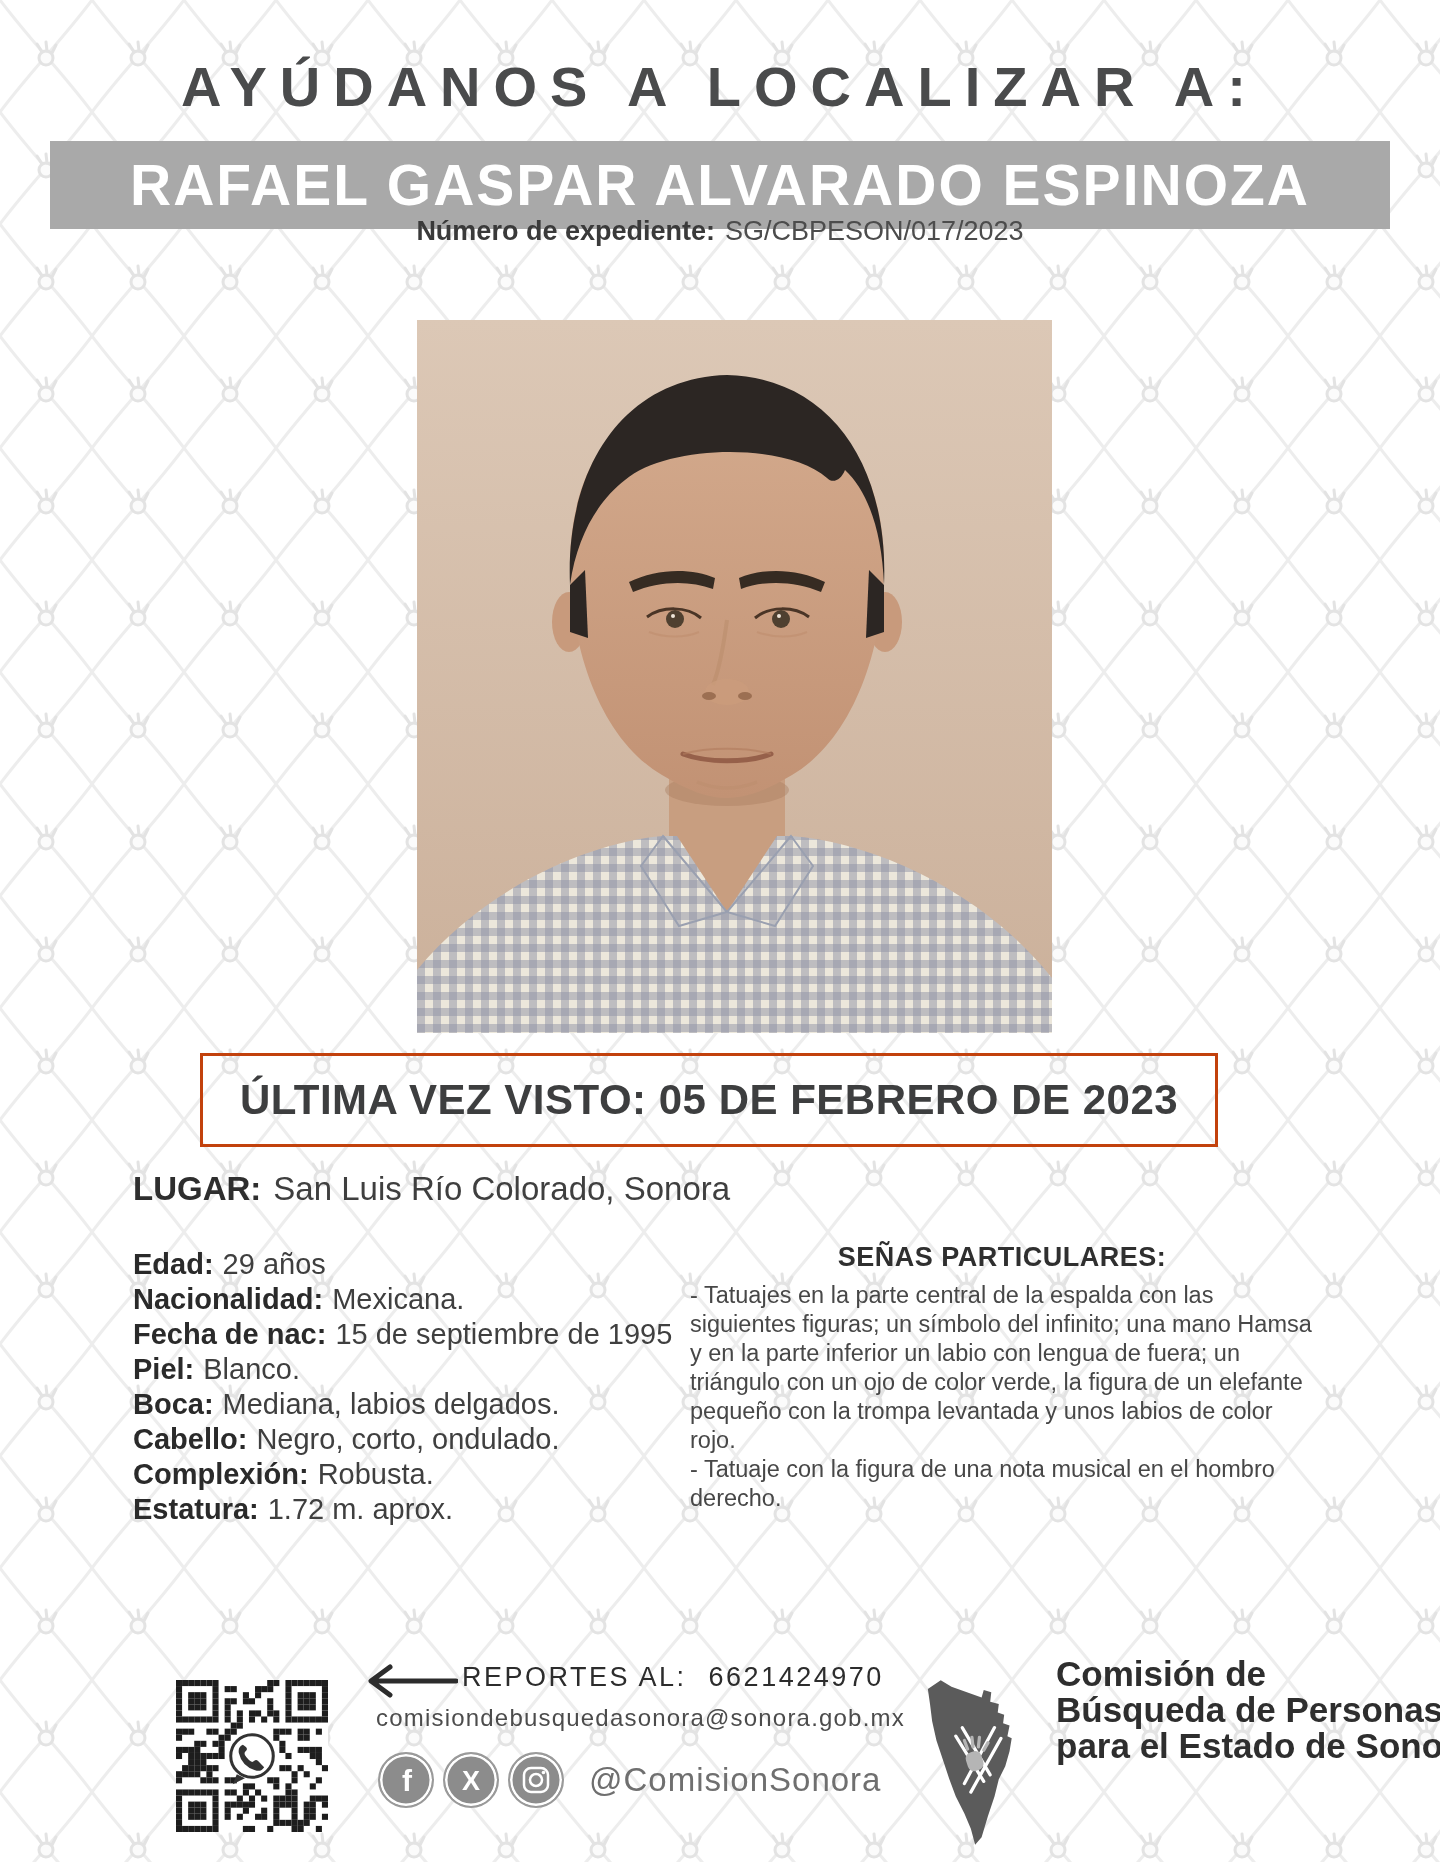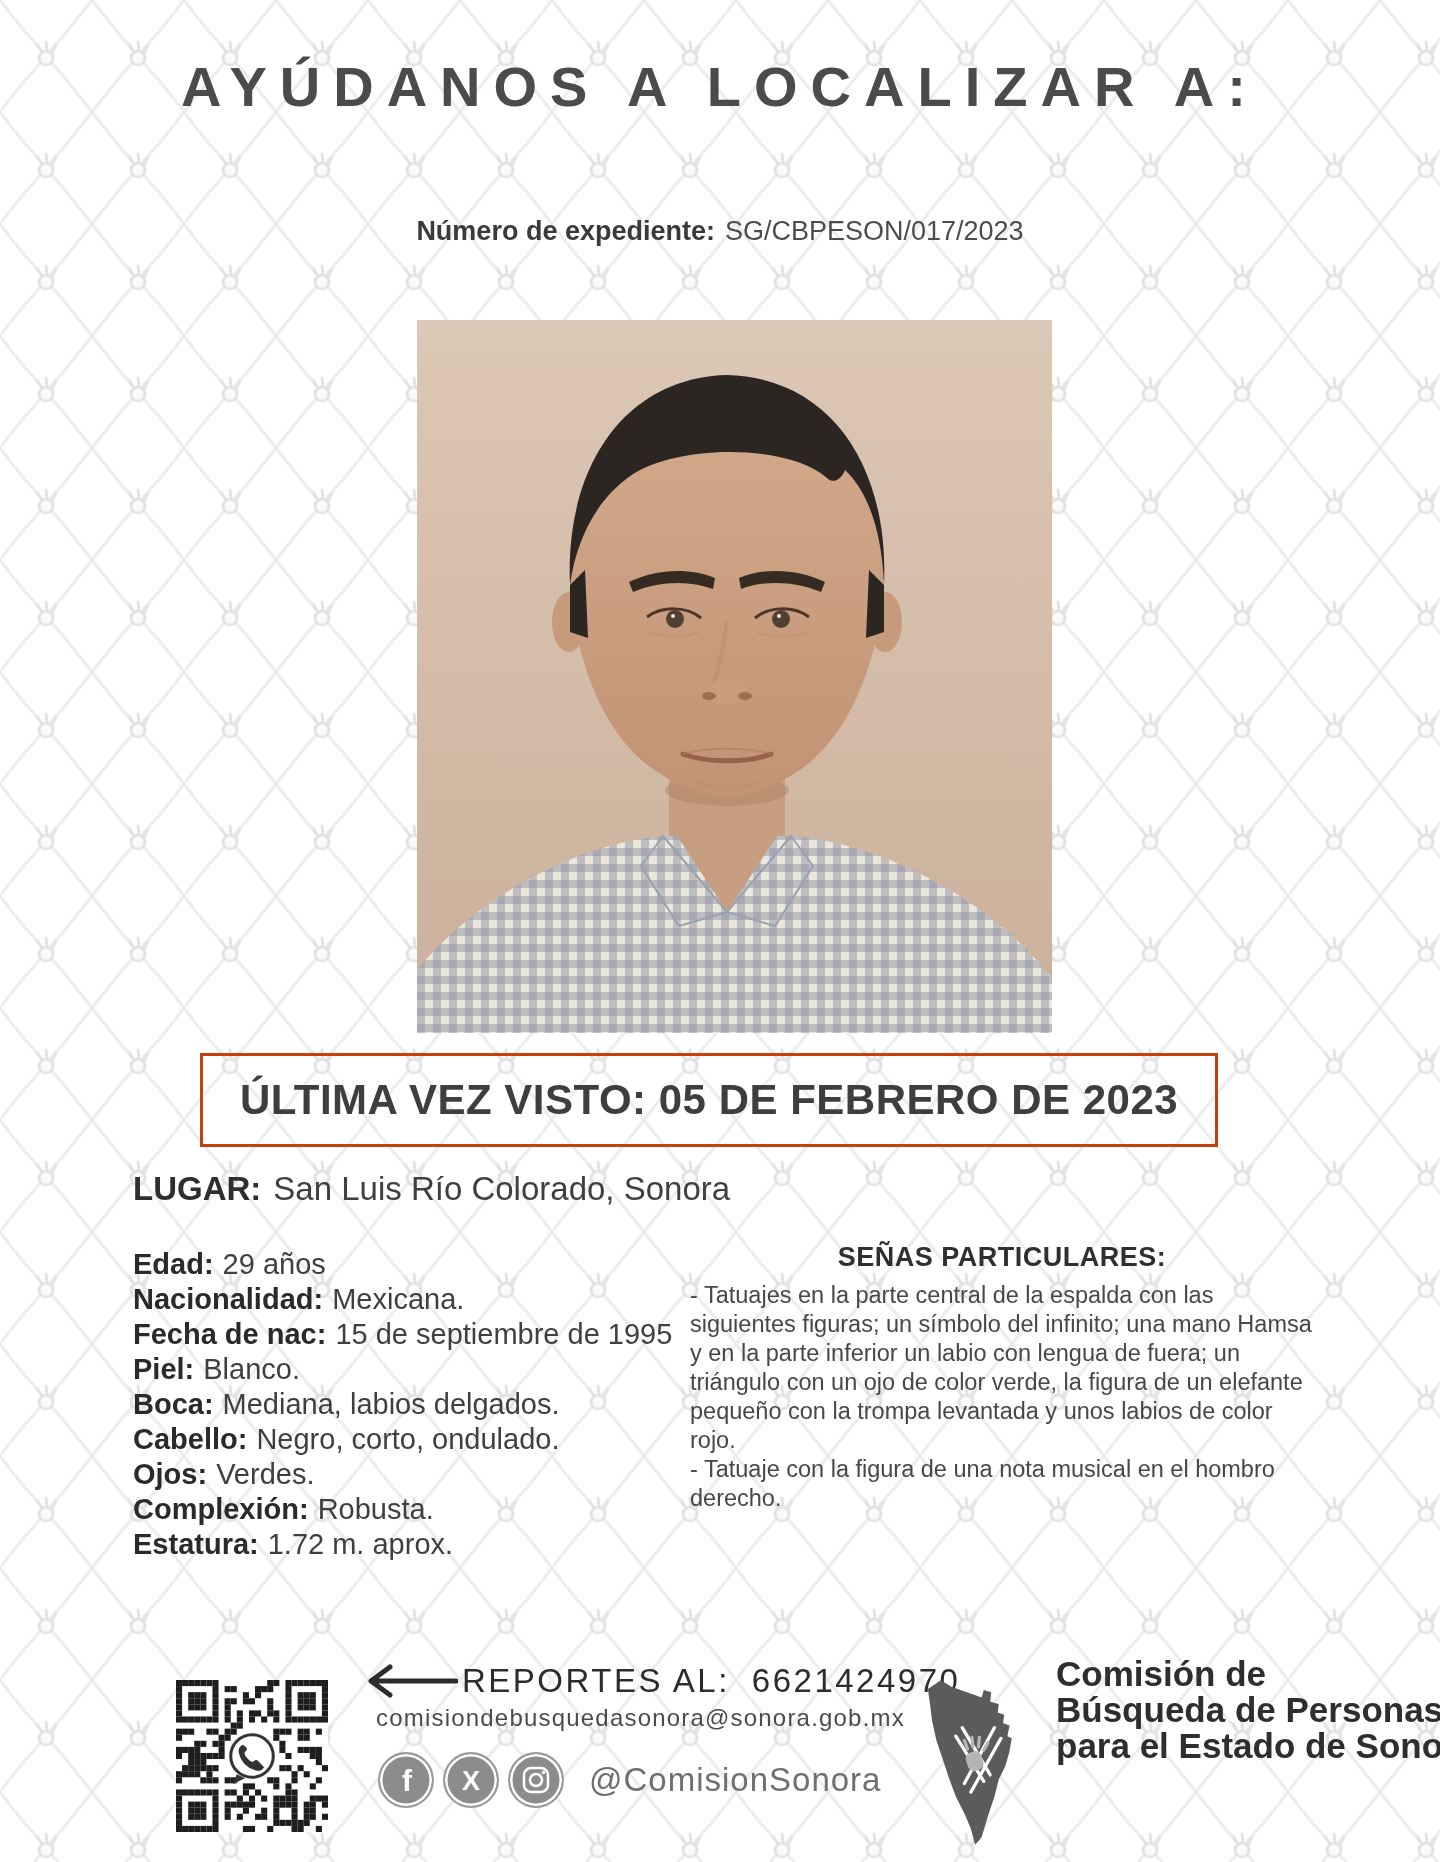--- a/index.html
+++ b/index.html
@@ -29,21 +29,21 @@
   .details .row{white-space:nowrap;}
   .details b{color:#2a2a2a;}
   .details .v{margin-left:9px;}
 
   .senas{left:690px;top:1242px;width:624px;}
   .senas h3{margin:0 0 8px 0;text-align:center;font-size:27px;color:#2f2f2f;letter-spacing:.5px;}
   .senas p{margin:0;font-size:23.5px;line-height:29px;color:#474747;}
 
   .qr{left:176px;top:1680px;width:152px;height:152px;}
   .arrow{left:366px;top:1662px;width:92px;height:38px;}
-  .reports{left:462px;top:1662px;font-size:33px;letter-spacing:2.5px;color:#2c2c2c;white-space:nowrap;}
+  .reports{left:462px;top:1662px;font-size:27px;letter-spacing:2.5px;color:#2c2c2c;white-space:nowrap;}
   .reports .phone{margin-left:22px;}
   .email{left:376px;top:1704px;font-size:24px;letter-spacing:1.2px;color:#4c4c4c;}
   .social-row{left:378px;top:1752px;display:flex;align-items:center;}
   .sicon{width:52px;height:52px;border-radius:50%;background:#8c8c8c;border:2px solid #9a9a9a;
          box-shadow:inset 0 0 0 2.5px #fff;margin-right:9px;
          display:flex;align-items:center;justify-content:center;}
   .handle{margin-left:16px;font-size:33px;color:#6f6f6f;letter-spacing:1px;}
   .org-logo{left:918px;top:1676px;width:110px;height:172px;}
   .org-text{left:1056px;top:1656px;font-weight:700;font-size:35px;line-height:36px;color:#2e2e2e;white-space:nowrap;}
 </style>
@@ -63,20 +63,21 @@
         <g stroke="#e3e3e3" stroke-width="3" fill="#fbfbfb" stroke-linecap="round">
           <circle cx="46" cy="58" r="7"></circle>
           <path d="M42,52 l-5,-8 M47,51 l-1,-9 M52,53 l4,-8" fill="none"></path>
         </g>
       </pattern>
     </defs>
     <rect x="0" y="0" width="1440" height="1862" fill="url(#wm)"></rect>
   </svg>
 
   <div class="abs main-title">AYÚDANOS A LOCALIZAR A:</div>
+  <div class="abs name-banner">RAFAEL GASPAR ALVARADO ESPINOZA</div>
   <div class="abs expediente">
     <b>Número de expediente:</b><span>SG/CBPESON/017/2023</span>
   </div>
 
   <svg class="abs photo-frame" viewBox="0 0 635 713" xmlns="http://www.w3.org/2000/svg">
     <defs>
       <linearGradient id="pbg" x1="0" y1="0" x2="0" y2="1">
         <stop offset="0" stop-color="#dcc8b6"></stop>
           <stop offset="1" stop-color="#cbb09a"></stop>
       </linearGradient>
@@ -127,21 +128,20 @@
     <b>LUGAR:</b><span>San Luis Río Colorado, Sonora</span>
   </div>
 
   <div class="abs details">
     <div class="row"><b>Edad:</b><span class="v">29 años</span></div>
     <div class="row"><b>Nacionalidad:</b><span class="v">Mexicana.</span></div>
     <div class="row"><b>Fecha de nac:</b><span class="v">15 de septiembre de 1995</span></div>
     <div class="row"><b>Piel:</b><span class="v">Blanco.</span></div>
     <div class="row"><b>Boca:</b><span class="v">Mediana, labios delgados.</span></div>
     <div class="row"><b>Cabello:</b><span class="v">Negro, corto, ondulado.</span></div>
-    <div class="row"><b>Ojos:</b><span class="v">Verdes.</span></div>
     <div class="row"><b>Complexión:</b><span class="v">Robusta.</span></div>
     <div class="row"><b>Estatura:</b><span class="v">1.72 m. aprox.</span></div>
   </div>
 
   <div class="abs senas">
     <h3>SEÑAS PARTICULARES:</h3>
     <p>- Tatuajes en la parte central de la espalda con las siguientes figuras; un símbolo del infinito; una mano Hamsa y en la parte inferior un labio con lengua de fuera; un triángulo con un ojo de color verde, la figura de un elefante pequeño con la trompa levantada y unos labios de color rojo.</p>
     <p>- Tatuaje con la figura de una nota musical en el hombro derecho.</p>
   </div>
 

